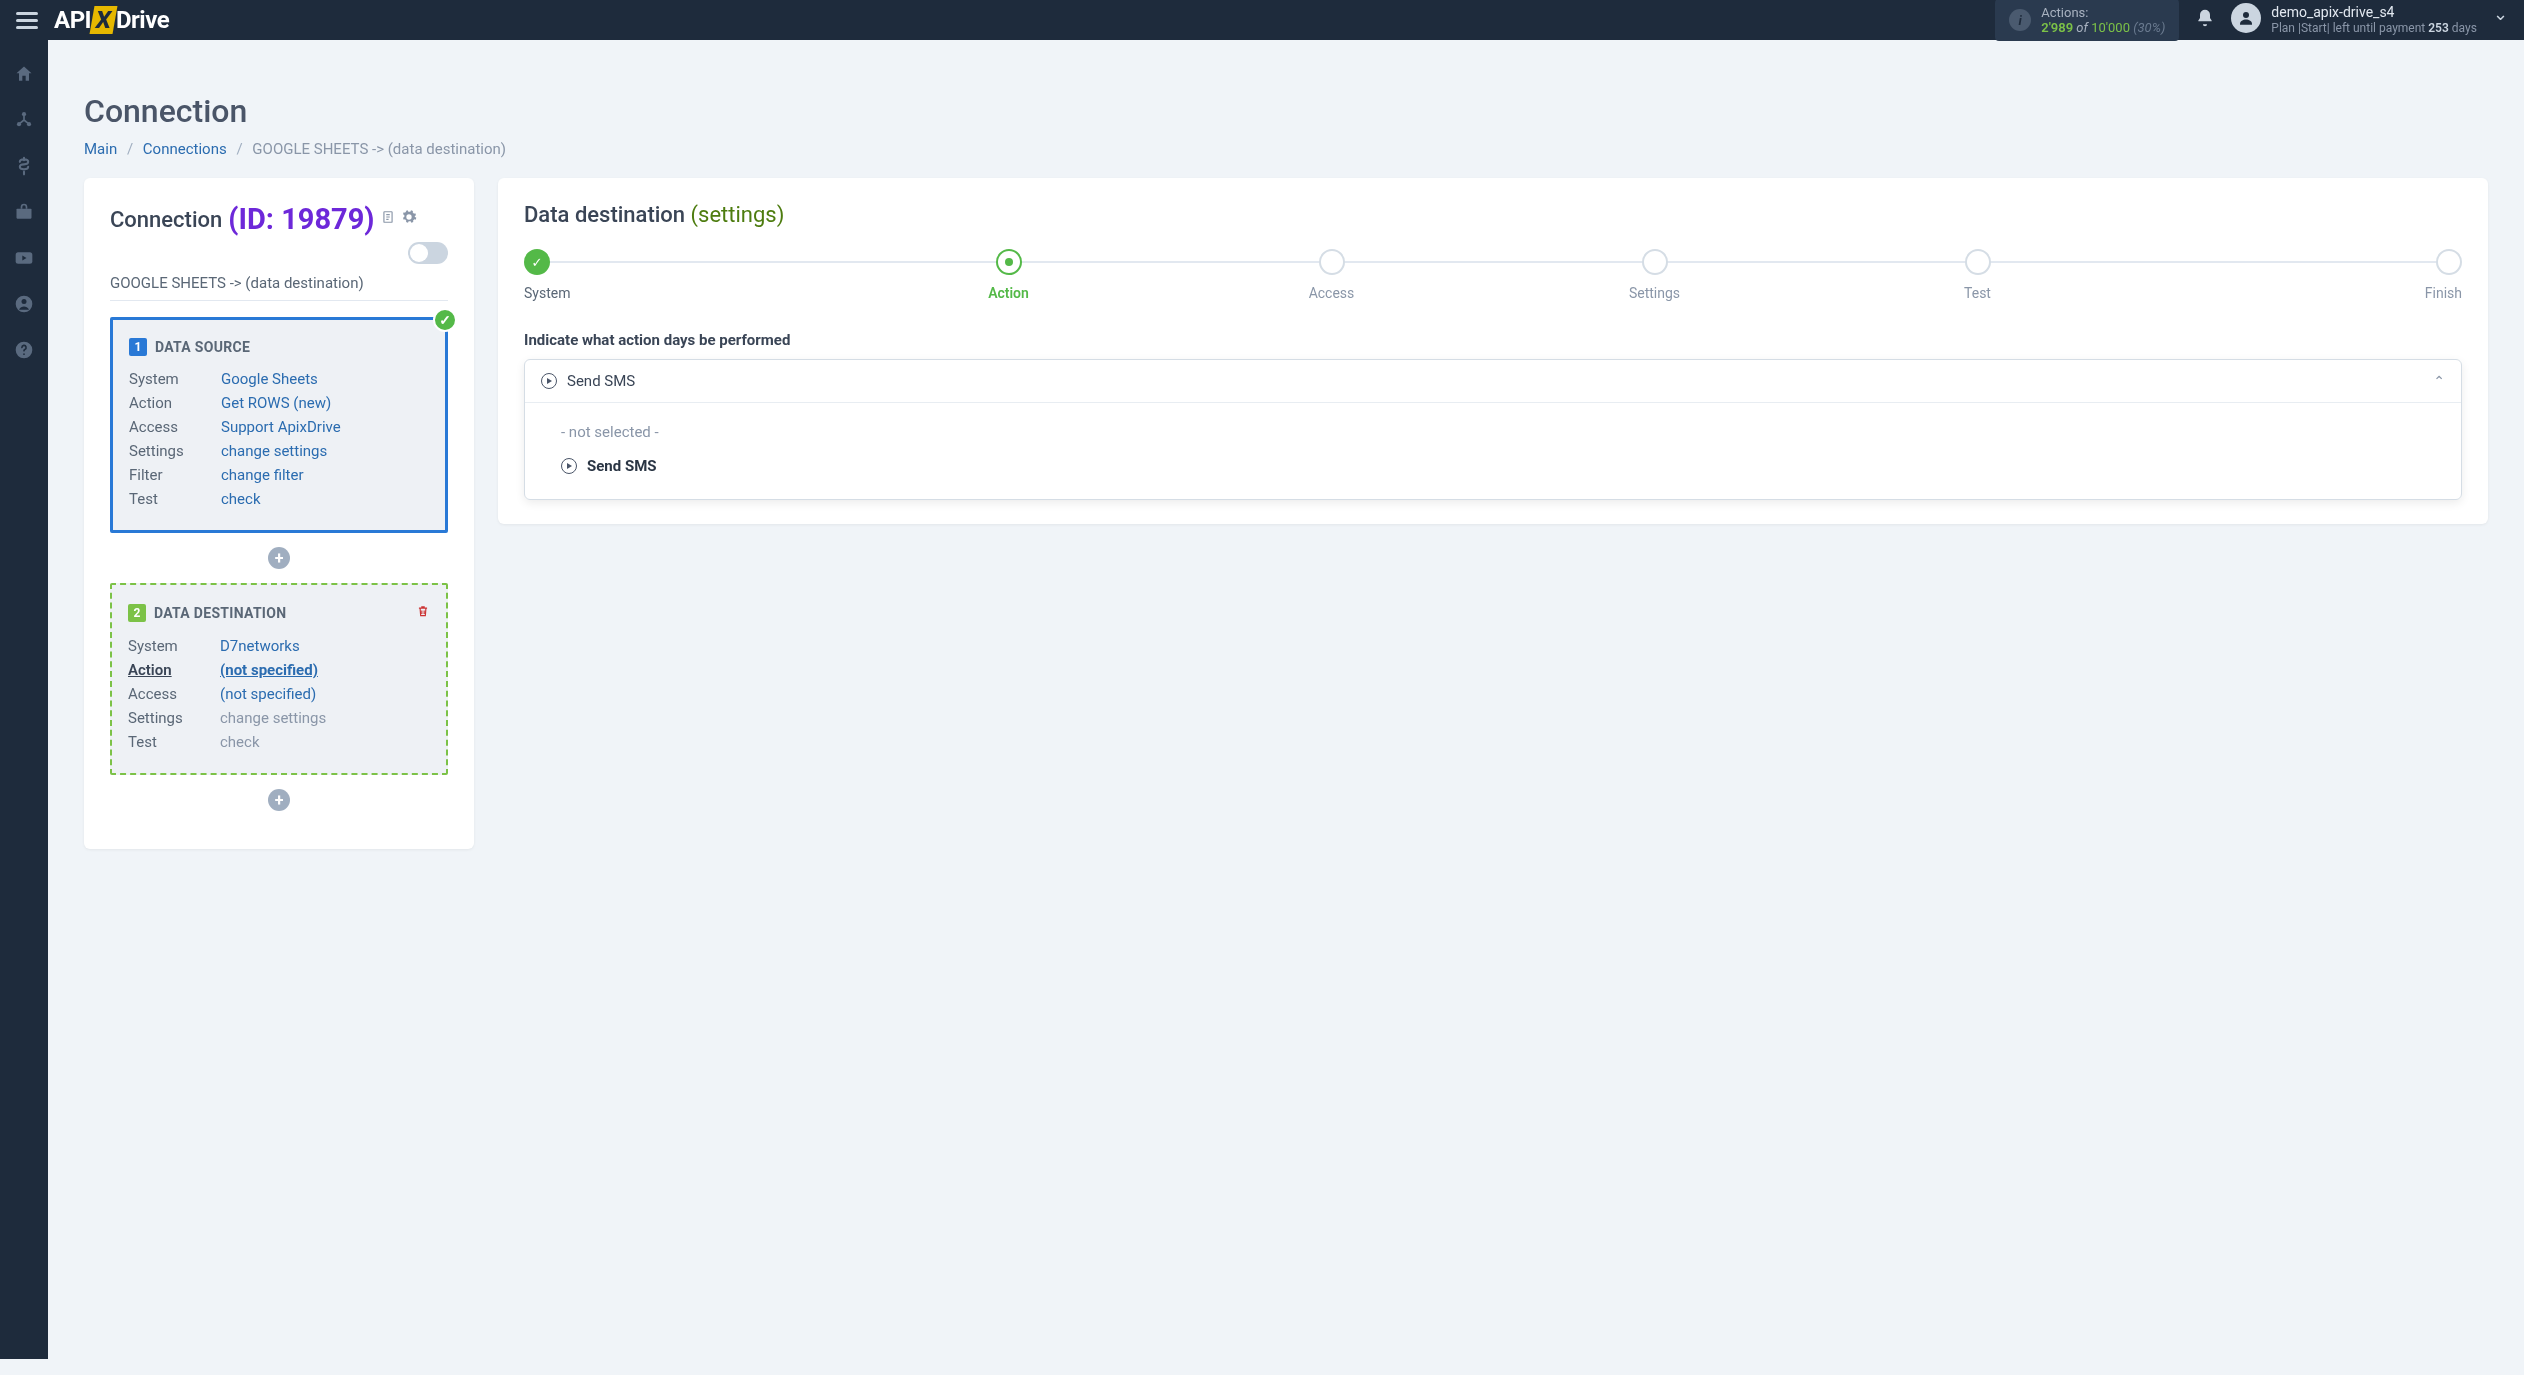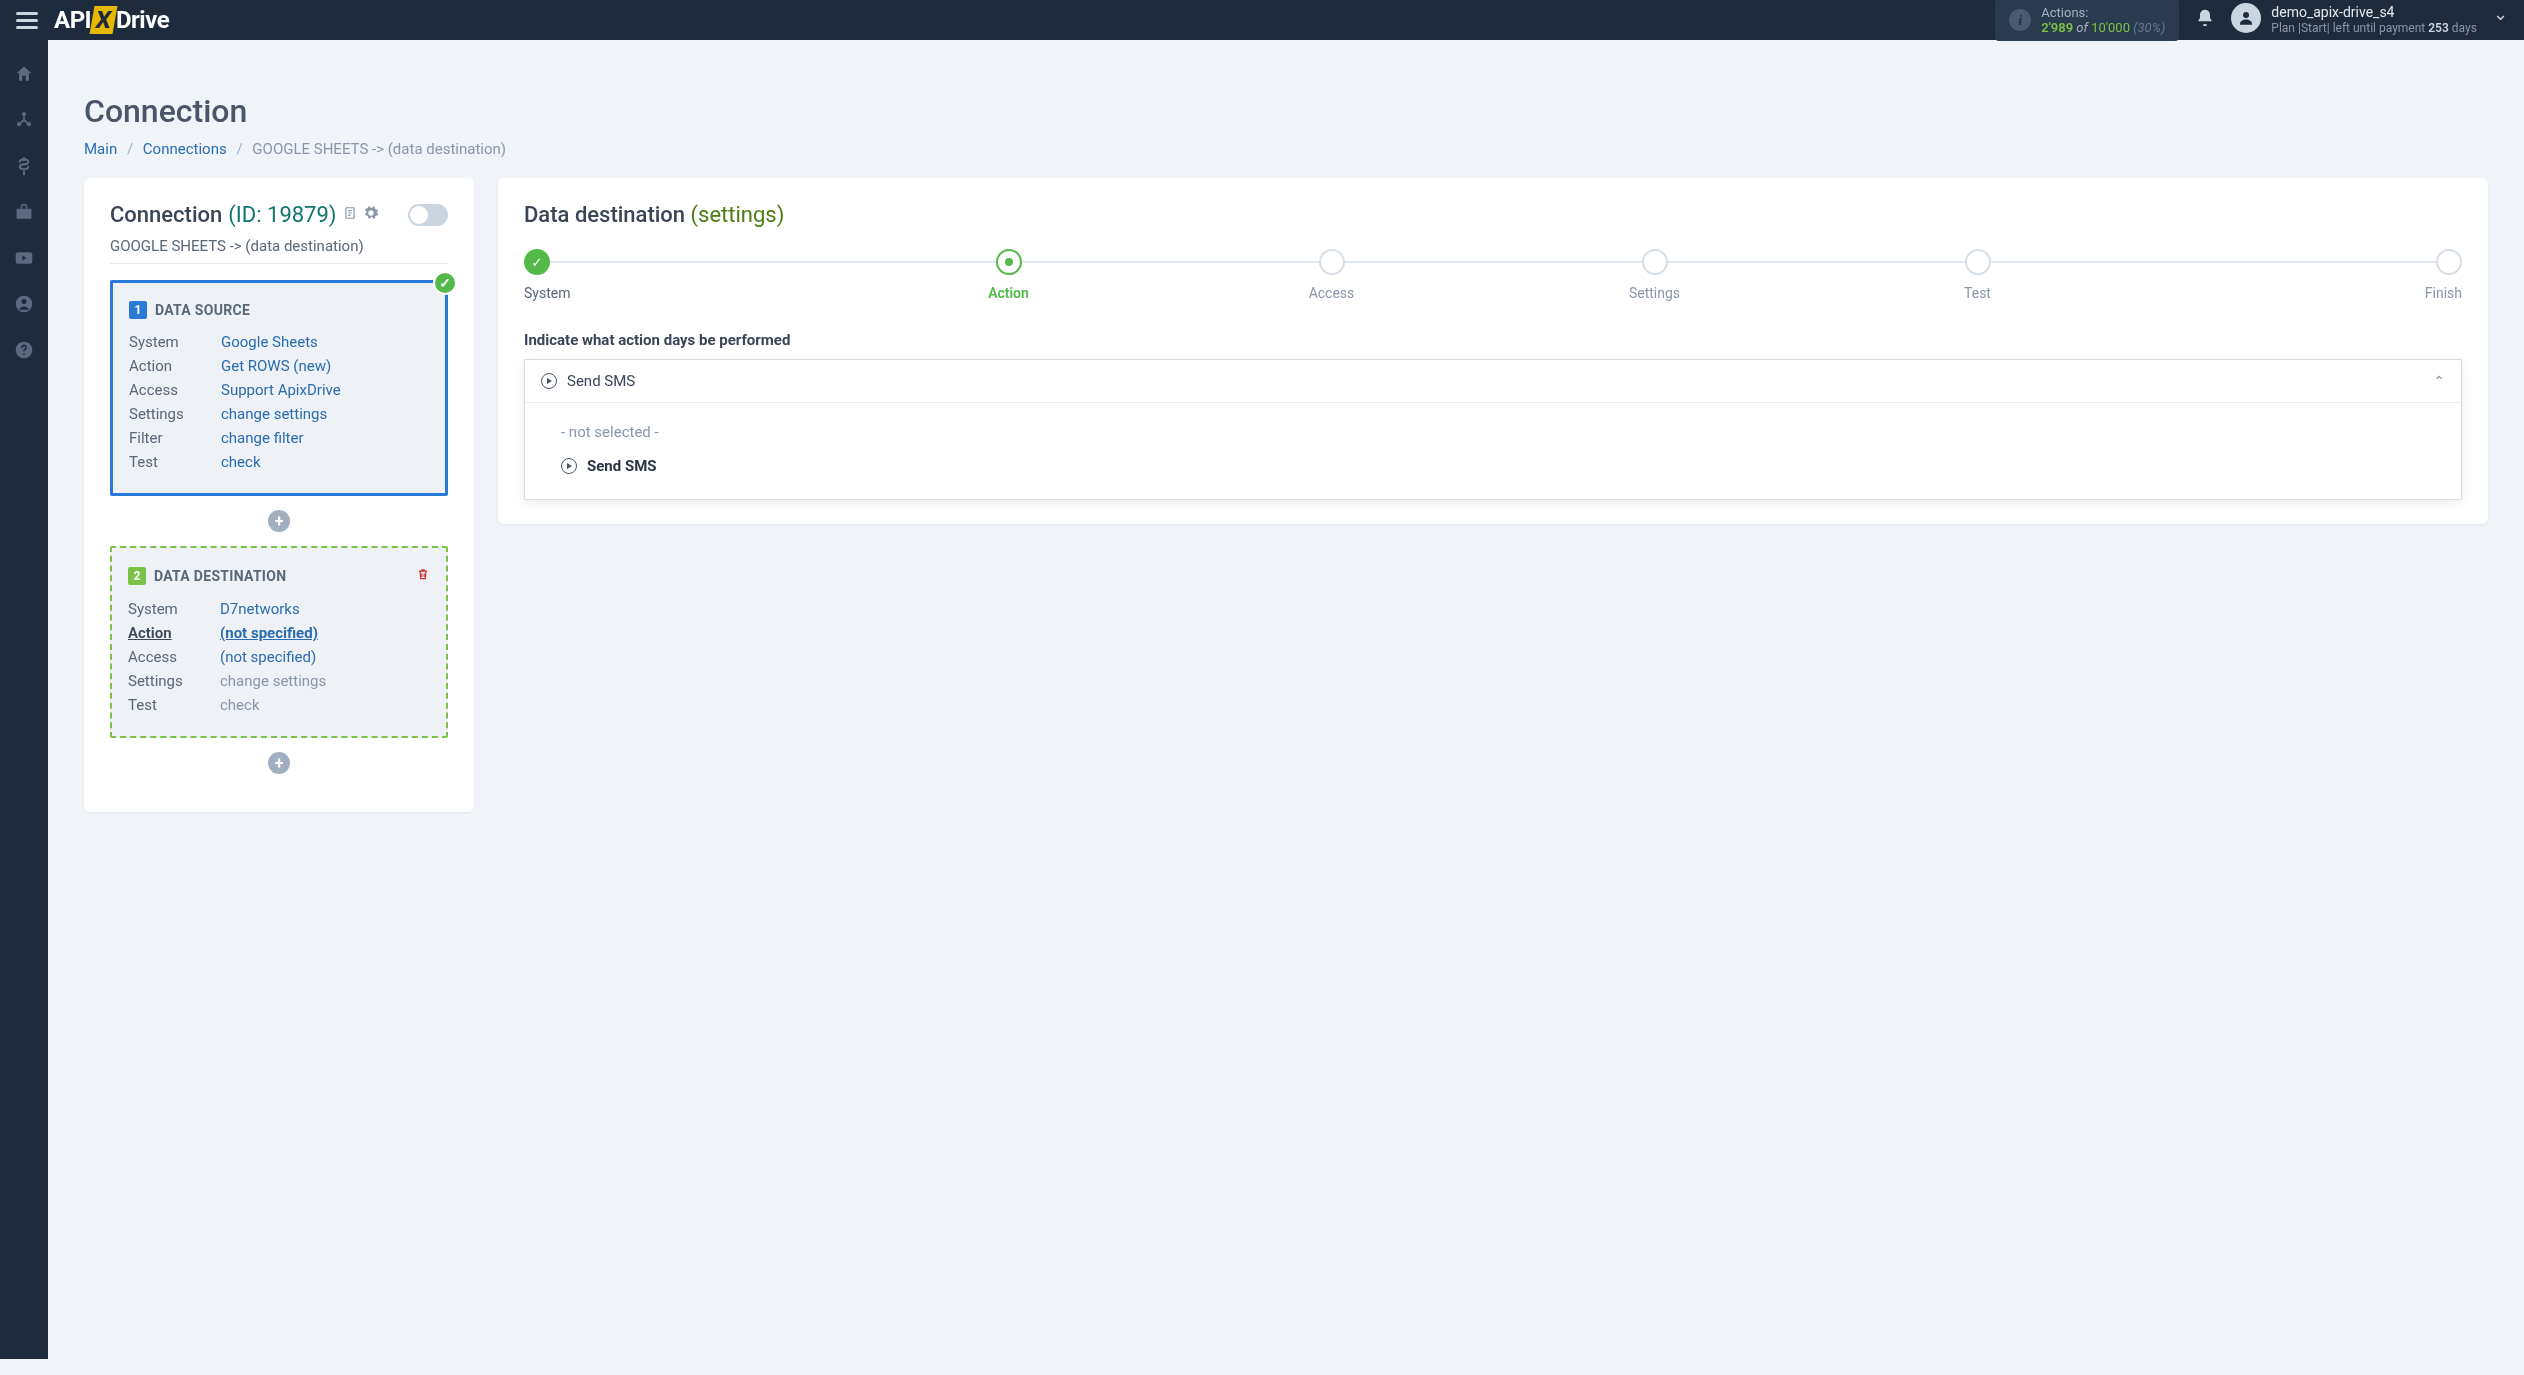--- a/index.html
+++ b/index.html
@@ -66,21 +66,21 @@
     .breadcrumb .sep { margin: 0 6px; color: #a0aec0; }
     .content { display: flex; gap: 24px; align-items: flex-start; }
     .panel {
       background: #fff; border-radius: 6px; box-shadow: 0 1px 3px rgba(0,0,0,0.06);
       padding: 24px 26px;
     }
     .left-panel { width: 390px; flex-shrink: 0; }
     .right-panel { flex: 1; }
     .conn-header { display: flex; align-items: center; gap: 6px; margin-bottom: 10px; flex-wrap: wrap; }
     .conn-header .title { font-size: 22px; color: #3a4556; font-weight: 500; }
-    .conn-header .id { font-size: 22px; color: #0f766e; font-weight: 400; }
+    .conn-header .id { font-size: 29px; color: #6d28d9; font-weight: 700; }
     .conn-header .icon-btn { color: #8a96a8; font-size: 16px; cursor: pointer; }
     .toggle {
       width: 40px; height: 22px; background: #cbd5e0; border-radius: 11px; position: relative;
       cursor: pointer; margin-left: auto;
     }
     .toggle::after {
       content: ""; position: absolute; left: 2px; top: 2px; width: 18px; height: 18px;
       background: #fff; border-radius: 50%;
     }
     .conn-sub { font-size: 15px; color: #5a6776; border-bottom: 1px solid #e2e8f0; padding-bottom: 8px; margin-bottom: 16px; }
@@ -127,21 +127,21 @@
       display: flex; align-items: center; justify-content: center; font-size: 13px; color: #fff;
     }
     .step.done .step-dot { background: #54b948; border-color: #54b948; }
     .step.active .step-dot { border-color: #54b948; }
     .step.active .step-dot::after { content: ""; width: 8px; height: 8px; background: #54b948; border-radius: 50%; }
     .step-label { margin-top: 10px; font-size: 14px; color: #8a96a8; }
     .step.active .step-label { color: #54b948; font-weight: 600; }
     .step.done .step-label { color: #5a6776; }
     .section-label { font-weight: 700; color: #3a4556; font-size: 15px; margin-bottom: 10px; }
     .select-box {
-      border: 1px solid #d5dde5; border-radius: 1px; overflow: visible; position: relative;
+      border: 1px solid #d5dde5; border-radius: 6px; overflow: visible; position: relative;
       box-shadow: 0 3px 10px rgba(0,0,0,0.08);
     }
     .select-head {
       padding: 12px 16px; display: flex; align-items: center; gap: 10px; cursor: pointer;
       border-bottom: 1px solid #e8edf2;
     }
     .select-head .lbl { color: #3a4556; font-size: 15px; }
     .select-head .chev { margin-left: auto; color: #8a96a8; }
     .play-icon {
       width: 16px; height: 16px; border: 1.5px solid #4a5568; border-radius: 50%;

